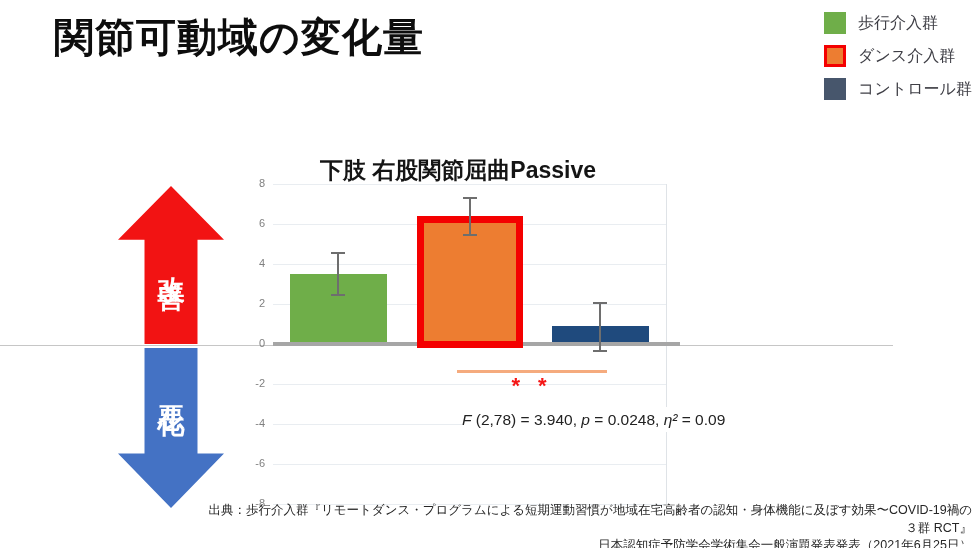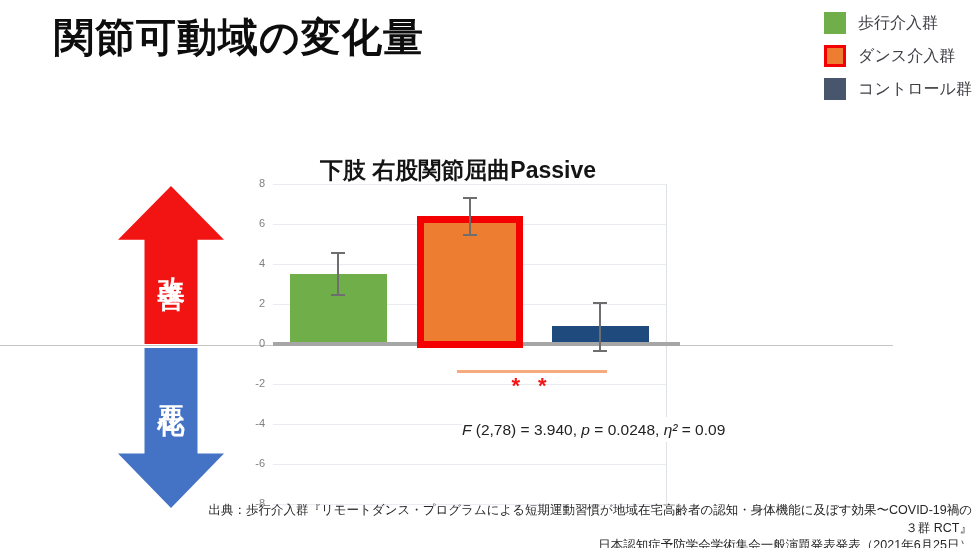--- a/index.html
+++ b/index.html
@@ -25,21 +25,21 @@
   .arrow{z-index:2;}
   .arrow-up{left:118px;top:186px;width:106px;height:158px;
             clip-path:polygon(50% 0,100% 34%,75% 34%,75% 100%,25% 100%,25% 34%,0 34%);}
   .arrow-down{left:118px;top:348px;width:106px;height:160px;
             clip-path:polygon(25% 0,75% 0,75% 66%,100% 66%,50% 100%,0 66%,25% 66%);}
   .arrow-label{position:absolute;left:50%;transform:translateX(-50%);writing-mode:vertical-rl;
                color:#ffffff;font-weight:bold;font-size:27px;letter-spacing:4px;}
   .sig-line{left:457px;top:370px;width:150px;height:3px;background:#f5ab7e;z-index:6;}
   .sig-stars{left:457px;top:373px;width:150px;text-align:center;color:#f51616;
              font-weight:bold;font-size:22px;letter-spacing:6px;z-index:6;}
-  .stats{left:462px;top:417px;font-size:15.5px;line-height:25px;color:#222;background:#fff;z-index:6;padding:0 4px 0 0;}
+  .stats{left:462px;top:407px;font-size:15.5px;line-height:25px;color:#222;background:#fff;z-index:6;padding:0 4px 0 0;}
   .stats .it{font-style:italic;}
   .stats .bd{font-weight:bold;}
   .citation{left:200px;right:5px;top:502px;text-align:right;font-size:12.5px;line-height:17.5px;color:#262626;z-index:7;}
 </style>
 </head>
 <body>
 
 <div class="slide">
 
   <div class="abs slide-title">関節可動域の変化量</div>

